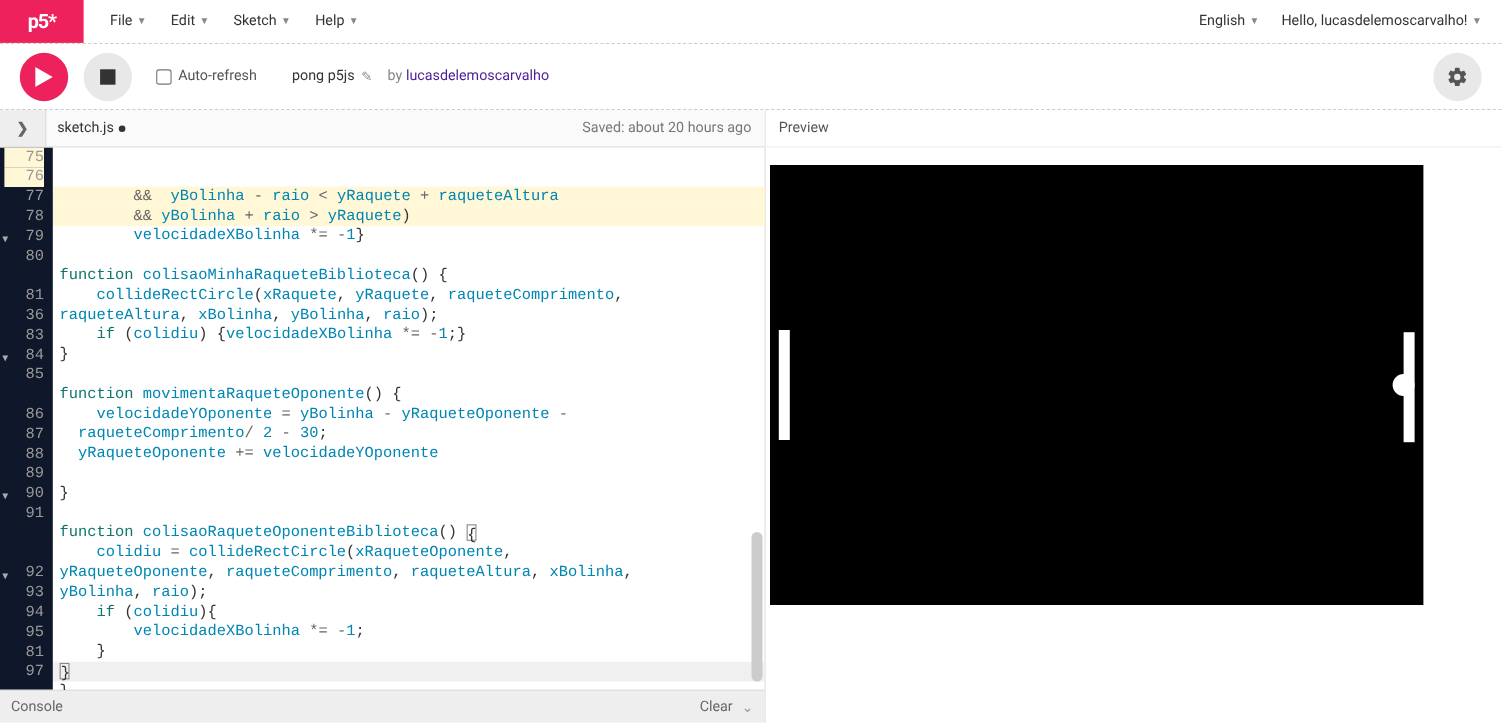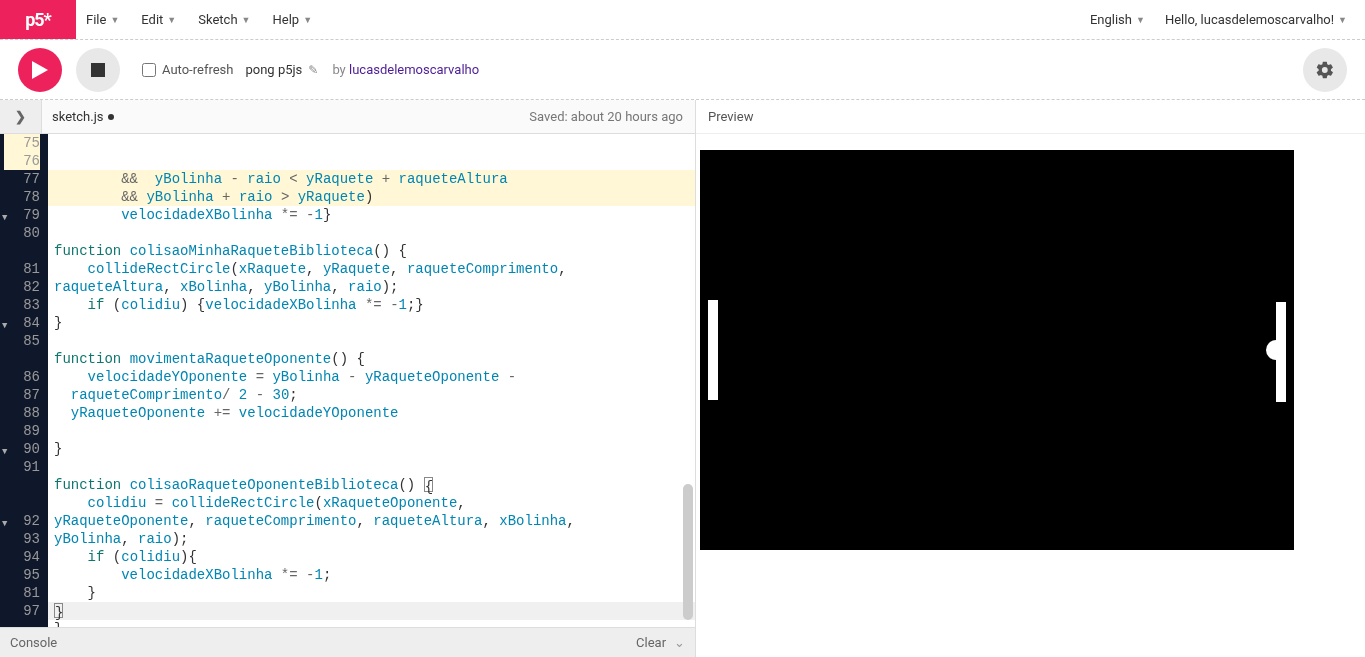--- a/index.html
+++ b/index.html
@@ -1,28 +1,28 @@
 <!DOCTYPE html>
 <html><head>
 <meta charset="utf-8">
 <style>
 * { margin: 0; padding: 0; box-sizing: border-box; }
 body { font-family: -apple-system, BlinkMacSystemFont, "Segoe UI", Roboto, Helvetica, Arial, sans-serif; font-size: 13px; color: #333; background: #fff; width: 1365px; height: 657px; overflow: hidden; }
 .topbar { display: flex; align-items: stretch; height: 40px; border-bottom: 1px dashed #ccc; }
 .logo { background: #ed225d; color: #fff; width: 76px; display: flex; align-items: center; justify-content: center; font-size: 18px; font-weight: bold; letter-spacing: -1px; }
-.menu { display: flex; align-items: center; gap: 22px; padding-left: 10px; flex: 1; }
+.menu { display: flex; align-items: center; gap: 22px; padding-left: 24px; flex: 1; }
 .menu-item { display: flex; align-items: center; gap: 4px; cursor: pointer; color: #333; }
 .menu-right { display: flex; align-items: center; gap: 20px; padding-right: 18px; }
 .caret { font-size: 9px; color: #888; }
 .toolbar { display: flex; align-items: center; height: 60px; padding: 0 18px; border-bottom: 1px dashed #ccc; }
 .play-btn { width: 44px; height: 44px; border-radius: 50%; background: #ed225d; display: flex; align-items: center; justify-content: center; cursor: pointer; margin-right: 14px; }
 .play-btn svg { fill: #fff; }
 .stop-btn { width: 44px; height: 44px; border-radius: 50%; background: #e8e8e8; display: flex; align-items: center; justify-content: center; cursor: pointer; margin-right: 22px; }
 .stop-btn .sq { width: 14px; height: 14px; background: #333; }
-.auto-refresh { display: flex; align-items: center; gap: 6px; margin-right: 12px; color: #555; }
+.auto-refresh { display: flex; align-items: center; gap: 6px; margin-right: 32px; color: #555; }
 .auto-refresh input { width: 14px; height: 14px; }
 .sketch-name { display: flex; align-items: center; gap: 6px; color: #333; }
 .pencil-icn { color: #888; font-size: 12px; }
 .byline { color: #888; }
 .byline a { color: #4c1d95; text-decoration: none; }
 .settings-btn { margin-left: auto; width: 44px; height: 44px; border-radius: 50%; background: #e8e8e8; display: flex; align-items: center; justify-content: center; cursor: pointer; }
 .workspace { display: flex; height: 557px; }
 .left-pane { width: 696px; display: flex; flex-direction: column; border-right: 1px solid #ddd; }
 .file-header { display: flex; align-items: center; height: 34px; border-bottom: 1px solid #ddd; background: #fafafa; }
 .arrow-box { width: 42px; height: 100%; display: flex; align-items: center; justify-content: center; background: #eee; border-right: 1px solid #ddd; cursor: pointer; font-weight: bold; color: #666; }
@@ -132,21 +132,21 @@
     <div class="editor">
       <div class="gutter" id="gutter">
           <div class="gl hl">75</div>
           <div class="gl hl">76</div>
           <div class="gl">77</div>
           <div class="gl">78</div>
           <div class="gl">79<span class="fold">▼</span></div>
           <div class="gl">80</div>
           <div class="gl"></div>
           <div class="gl">81</div>
-          <div class="gl">82</div>
+          <div class="gl">36</div>
           <div class="gl">83</div>
           <div class="gl">84<span class="fold">▼</span></div>
           <div class="gl">85</div>
           <div class="gl"></div>
           <div class="gl">86</div>
           <div class="gl">87</div>
           <div class="gl">88</div>
           <div class="gl">89</div>
           <div class="gl">90<span class="fold">▼</span></div>
           <div class="gl">91</div>

